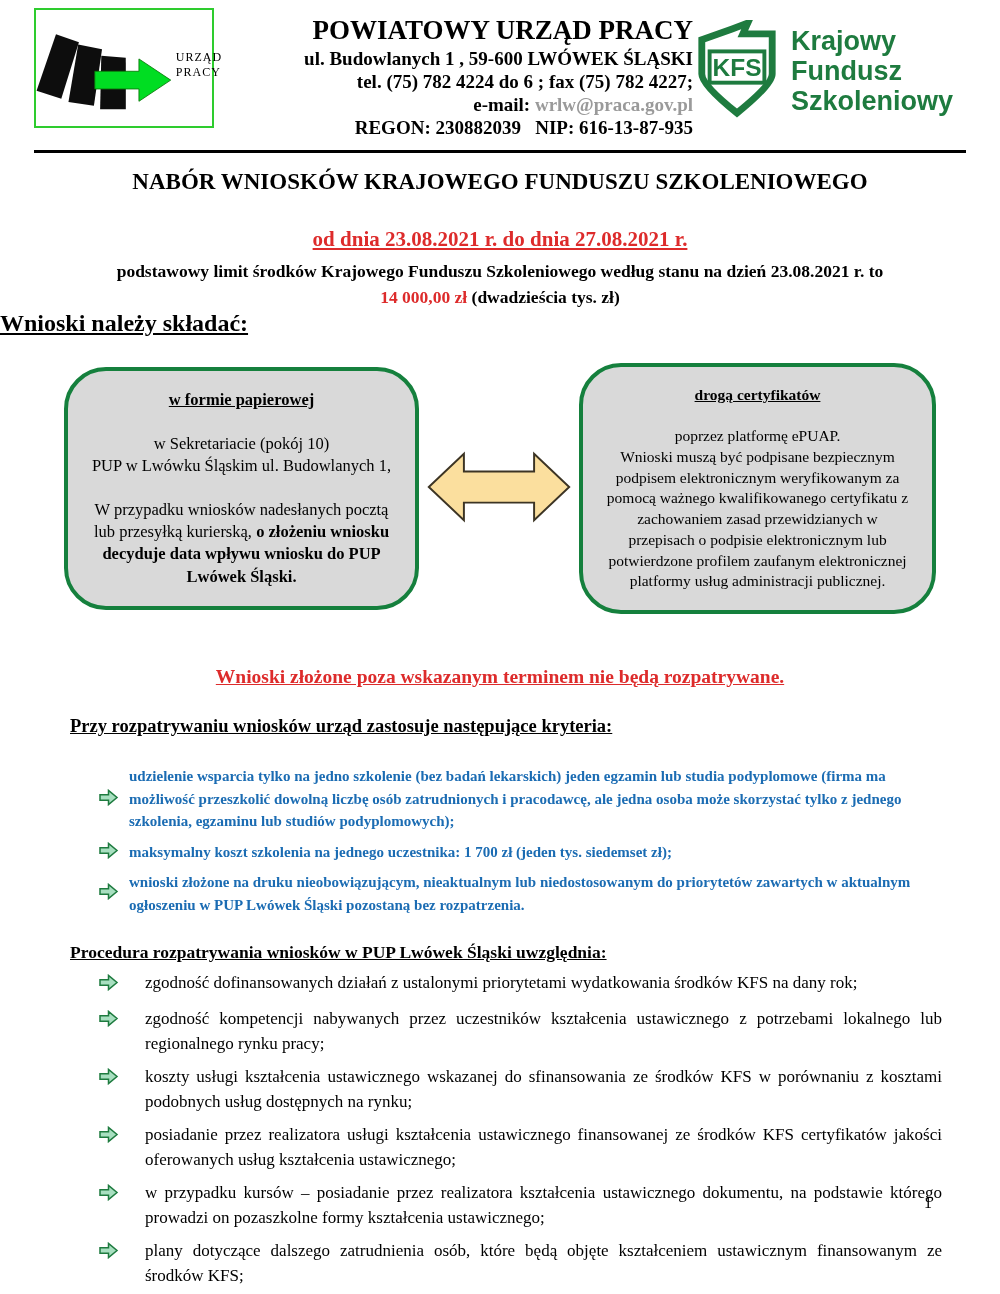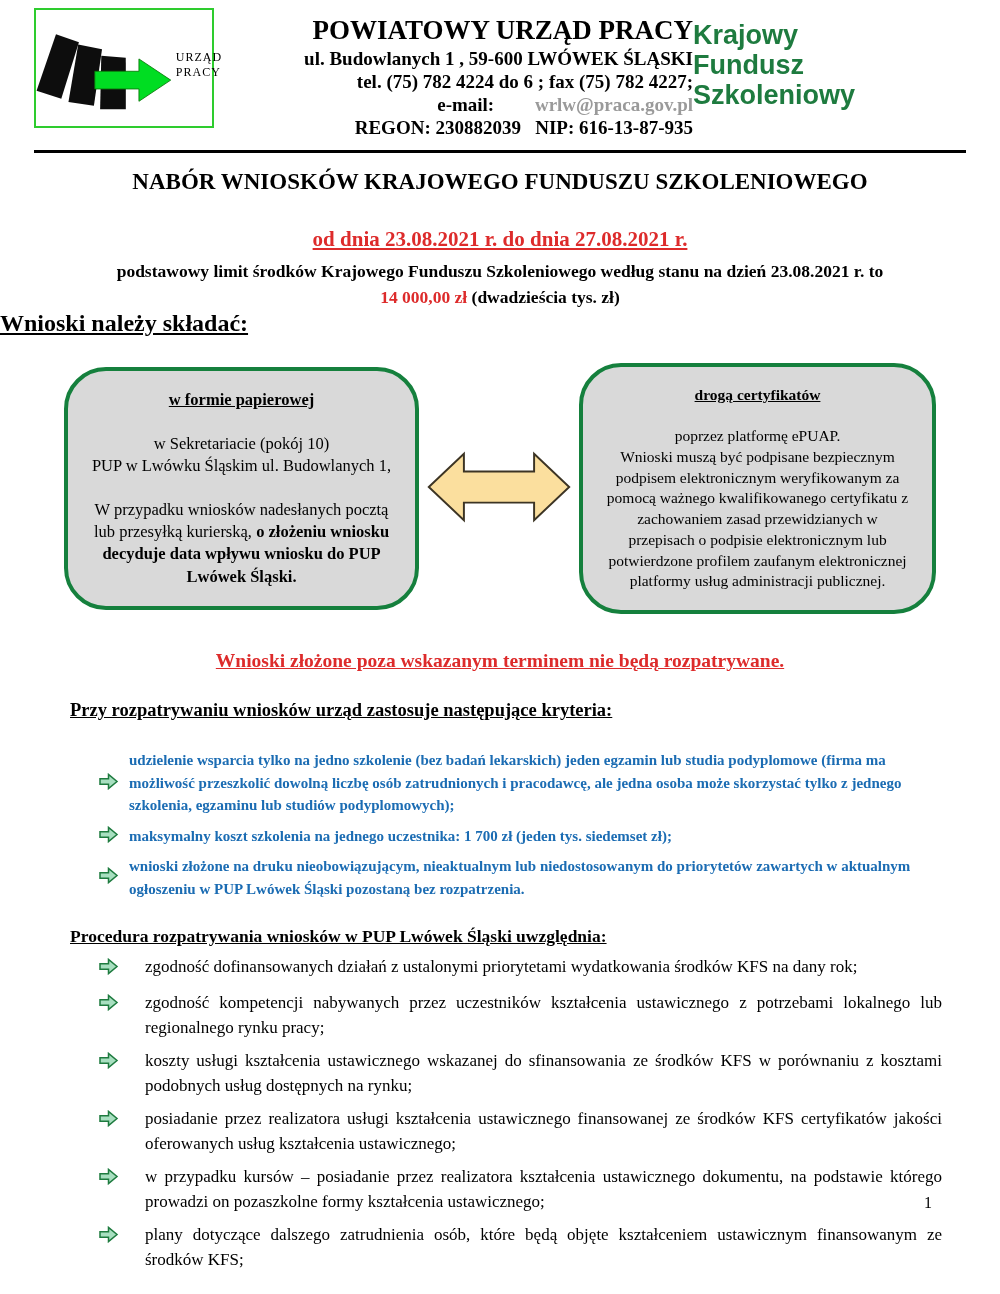--- a/index.html
+++ b/index.html
@@ -27,21 +27,21 @@
   }
   .pup-logo-caption{
     font-size:12px;letter-spacing:1px;margin-top:-6px;
   }
   .header-center{
     flex:1 1 auto;text-align:right;font-weight:bold;line-height:1.22;
     padding-top:6px;
   }
   .org-name{font-size:27px;}
   .org-line{font-size:19px;}
-  .email-addr{color:#9a9a9a;text-decoration:none;font-weight:bold;margin-left:36px;}
+  .email-addr{color:#9a9a9a;text-decoration:none;font-weight:bold;}
   .kfs-logo{
     flex:0 0 auto;width:285px;display:flex;align-items:center;gap:10px;
     padding-top:12px;
   }
   .kfs-name{
     color:#1e7b3f;
     font-family:"Liberation Sans","DejaVu Sans",sans-serif;
     font-weight:bold;font-size:27px;line-height:1.12;
   }
   .divider{
@@ -80,21 +80,21 @@
   .rbox.paper{width:360px;min-height:212px;font-size:16.5px;line-height:1.35;}
   .rbox.electronic{width:362px;min-height:228px;font-size:15.5px;line-height:1.34;}
   .rbox-heading{font-weight:bold;text-decoration:underline;}
   .rbox p{margin:0;}
   .gap-line{height:1.3em;}
   .dbl-arrow{flex:0 0 auto;margin:0 2px;}
   
   .deadline-warning{
     text-align:center;font-weight:bold;font-size:19.5px;
     color:#dd2b2b;text-decoration:underline;
-    margin-top:36px;
+    margin-top:52px;
   }
   .criteria-heading{
     font-weight:bold;font-size:18.5px;text-decoration:underline;
     margin:28px 60px 0 70px;
   }
   .blue-list{margin:28px 60px 0 98px;}
   .blue-item{
     display:flex;align-items:center;gap:10px;
     color:#1b6cb3;font-weight:bold;font-size:15px;line-height:1.5;
     margin-bottom:6px;
@@ -136,20 +136,27 @@
 
     <div class="header-center">
       <div class="org-name">POWIATOWY URZĄD PRACY</div>
       <div class="org-line">ul. Budowlanych 1 , 59-600 LWÓWEK ŚLĄSKI</div>
       <div class="org-line">tel. (75) 782 4224 do 6 ; fax (75) 782 4227;</div>
       <div class="org-line"><span>e-mail: </span><a href="#" class="email-addr">wrlw@praca.gov.pl</a></div>
       <div class="org-line"><span>REGON: 230882039</span>&nbsp;&nbsp;&nbsp;<span>NIP: 616-13-87-935</span></div>
     </div>
 
     <div class="kfs-logo">
+      <span>
+        <svg width="88" height="98" viewBox="0 0 90 100">
+          <path d="M9,20 L40,9 L56,3 L51,14 L81,14 L81,55 Q81,66 45,95 Q9,66 9,55 Z" fill="#ffffff" stroke="#1e7b3f" stroke-width="7" stroke-linejoin="miter"></path>
+          <rect x="17" y="32" width="56" height="32" fill="#ffffff" stroke="#1e7b3f" stroke-width="4"></rect>
+          <text x="45" y="57" text-anchor="middle" font-family="Liberation Sans, DejaVu Sans, sans-serif" font-size="25" font-weight="bold" fill="#1e7b3f">KFS</text>
+        </svg>
+      </span>
       <span class="kfs-name">
         <span>Krajowy</span><br>
         <span>Fundusz</span><br>
         <span>Szkoleniowy</span>
       </span>
     </div>
   </div>
 
   <hr class="divider">
 

